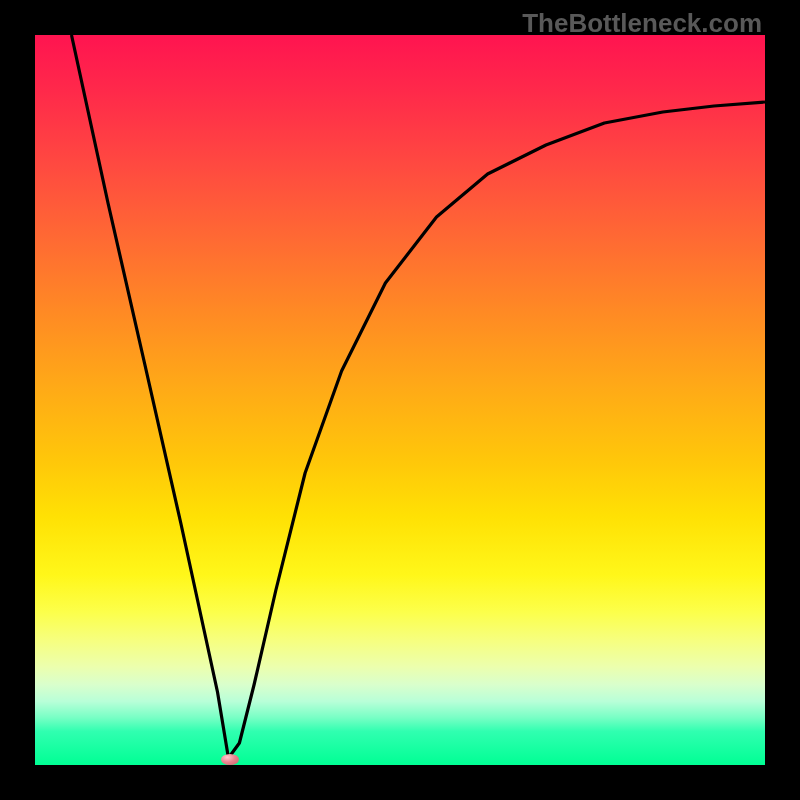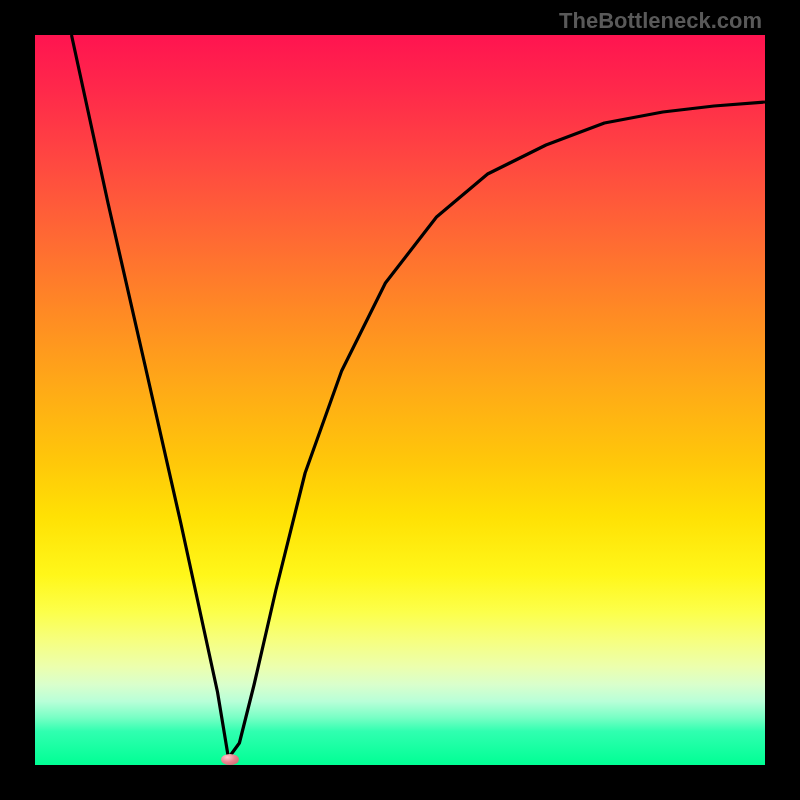--- a/index.html
+++ b/index.html
@@ -16,21 +16,21 @@
           #ffe104 66%,
           #fff71a 74%,
           #fcff4a 79%,
           #f6ff80 83%,
           #ecffad 86.5%,
           #d9ffcc 89%,
           #b8ffd8 91.3%,
           #78ffc5 93.5%,
           #30ffb0 95.4%,
           #00ff94 100%);}
-  .watermark{position:absolute;right:38px;top:8px;color:#595959;font-size:22px;font-weight:bold}
+  .watermark{position:absolute;right:38px;top:8px;color:#595959;font-size:26px;font-weight:bold}
   svg.curve{position:absolute;left:35px;top:35px;width:730px;height:730px;overflow:visible}
   svg path{fill:none;stroke:#000;stroke-width:3.2;stroke-linejoin:round}
   .dot{position:absolute;width:18px;height:11px;border-radius:50%;
        background:radial-gradient(ellipse at 35% 30%,#ffc9d0 0%,#e9848f 45%,#cc5e6a 100%);
        left:221px;top:754px}
 </style>
 </head>
 <body>
 
 <div class="frame">

